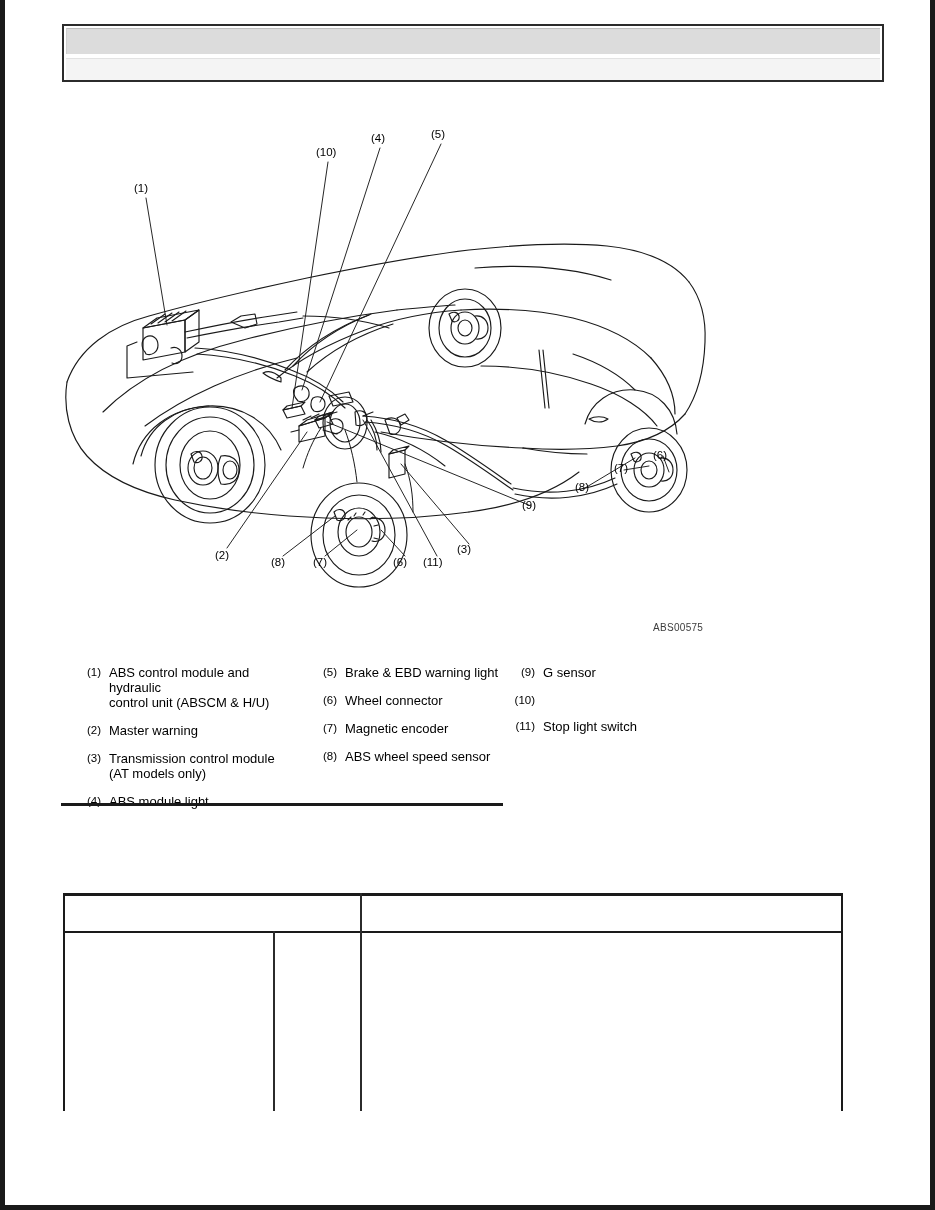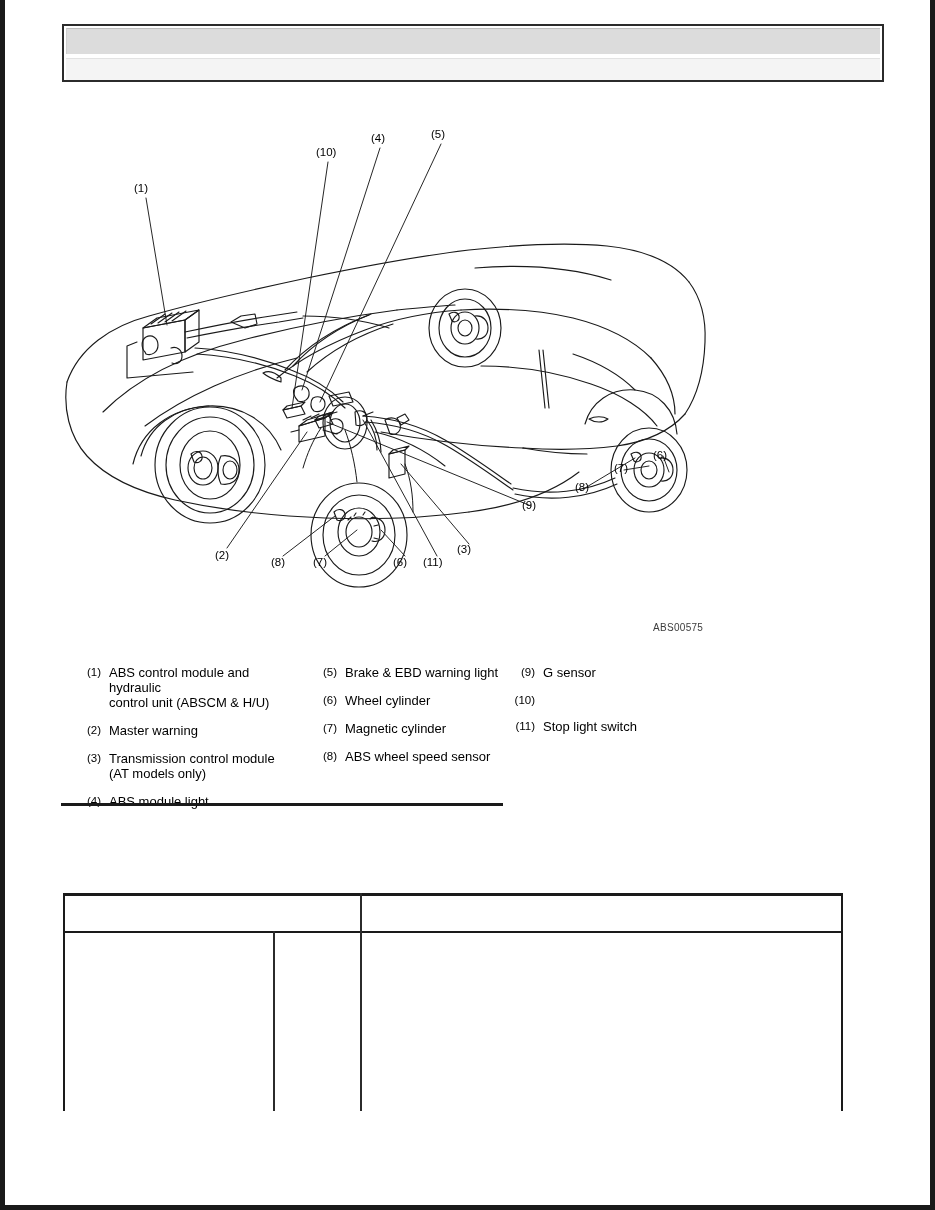--- a/index.html
+++ b/index.html
@@ -447,25 +447,25 @@
       </div>
     </div>
 
     <div class="legend-col c2">
       <div class="legend-item">
         <span class="legend-num">(5)</span>
         <span class="legend-text">Brake &amp; EBD warning light</span>
       </div>
       <div class="legend-item">
         <span class="legend-num">(6)</span>
-        <span class="legend-text">Wheel cylinder</span>
+        <span class="legend-text">Wheel connector</span>
       </div>
       <div class="legend-item">
         <span class="legend-num">(7)</span>
-        <span class="legend-text">Magnetic cylinder</span>
+        <span class="legend-text">Magnetic encoder</span>
       </div>
       <div class="legend-item">
         <span class="legend-num">(8)</span>
         <span class="legend-text">ABS wheel speed sensor</span>
       </div>
     </div>
 
     <div class="legend-col c3">
       <div class="legend-item">
         <span class="legend-num">(9)</span>

